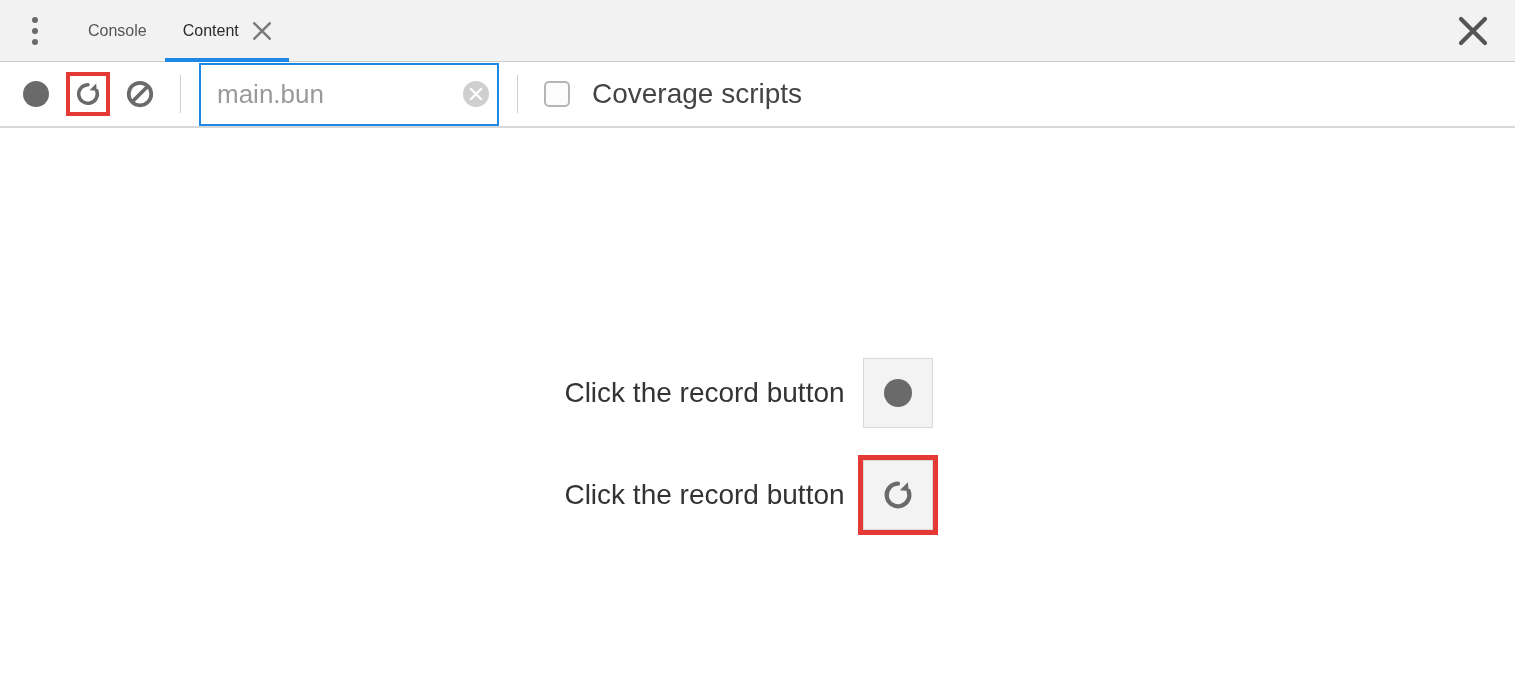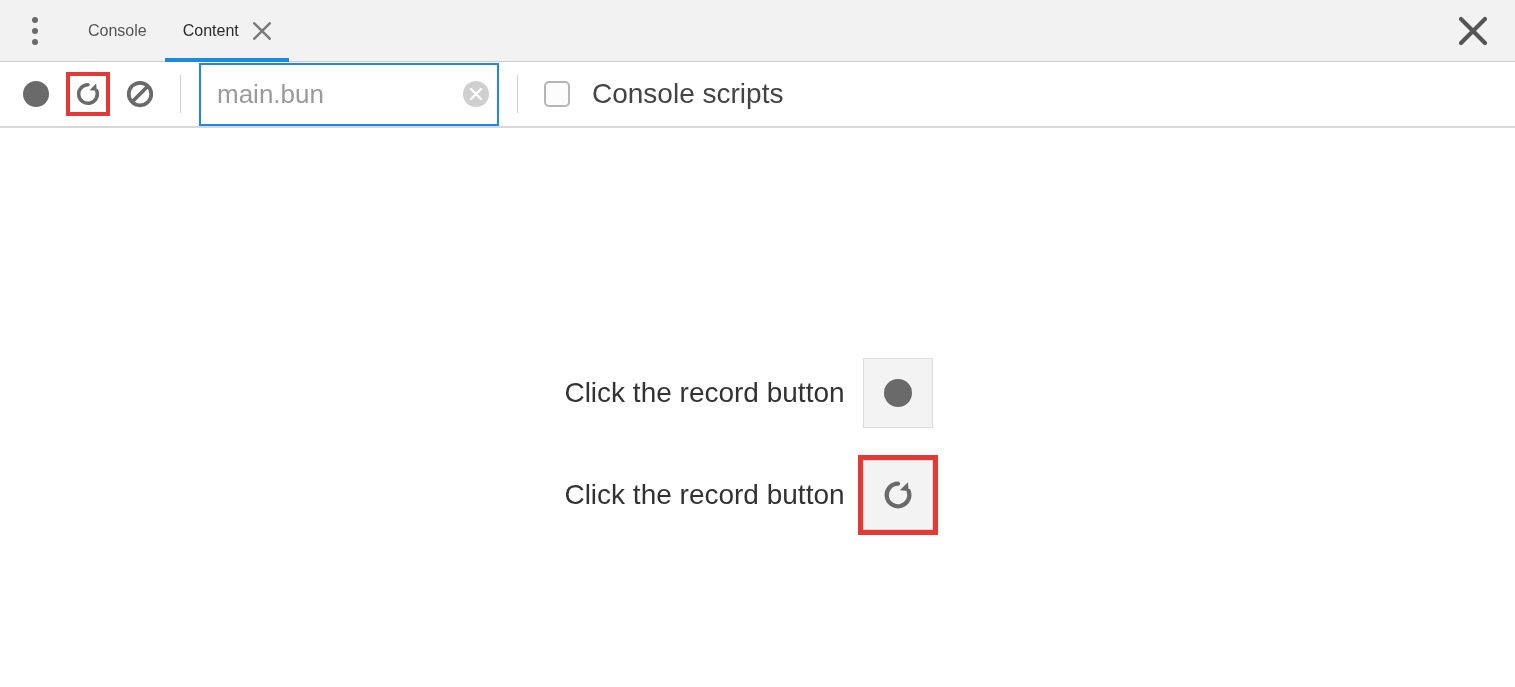--- a/index.html
+++ b/index.html
@@ -247,21 +247,21 @@
     <div class="clear-btn">
       <svg viewBox="0 0 14 14">
           <path d="M2 2 L12 12 M12 2 L2 12" stroke="#ffffff" stroke-width="2.4" stroke-linecap="round"></path>
         </svg>
     </div>
   </div>
 
   <div class="divider"></div>
 
   <div class="checkbox"></div>
-  <span class="cb-label">Console scripts</span>
+  <span class="cb-label">Coverage scripts</span>
 </div>
 
 <div class="body">
 
   <div class="hint-line">
     <span>Click the record button</span>
     <span class="inline-btn">
       <span class="record-dot"></span>
     </span>
   </div>

